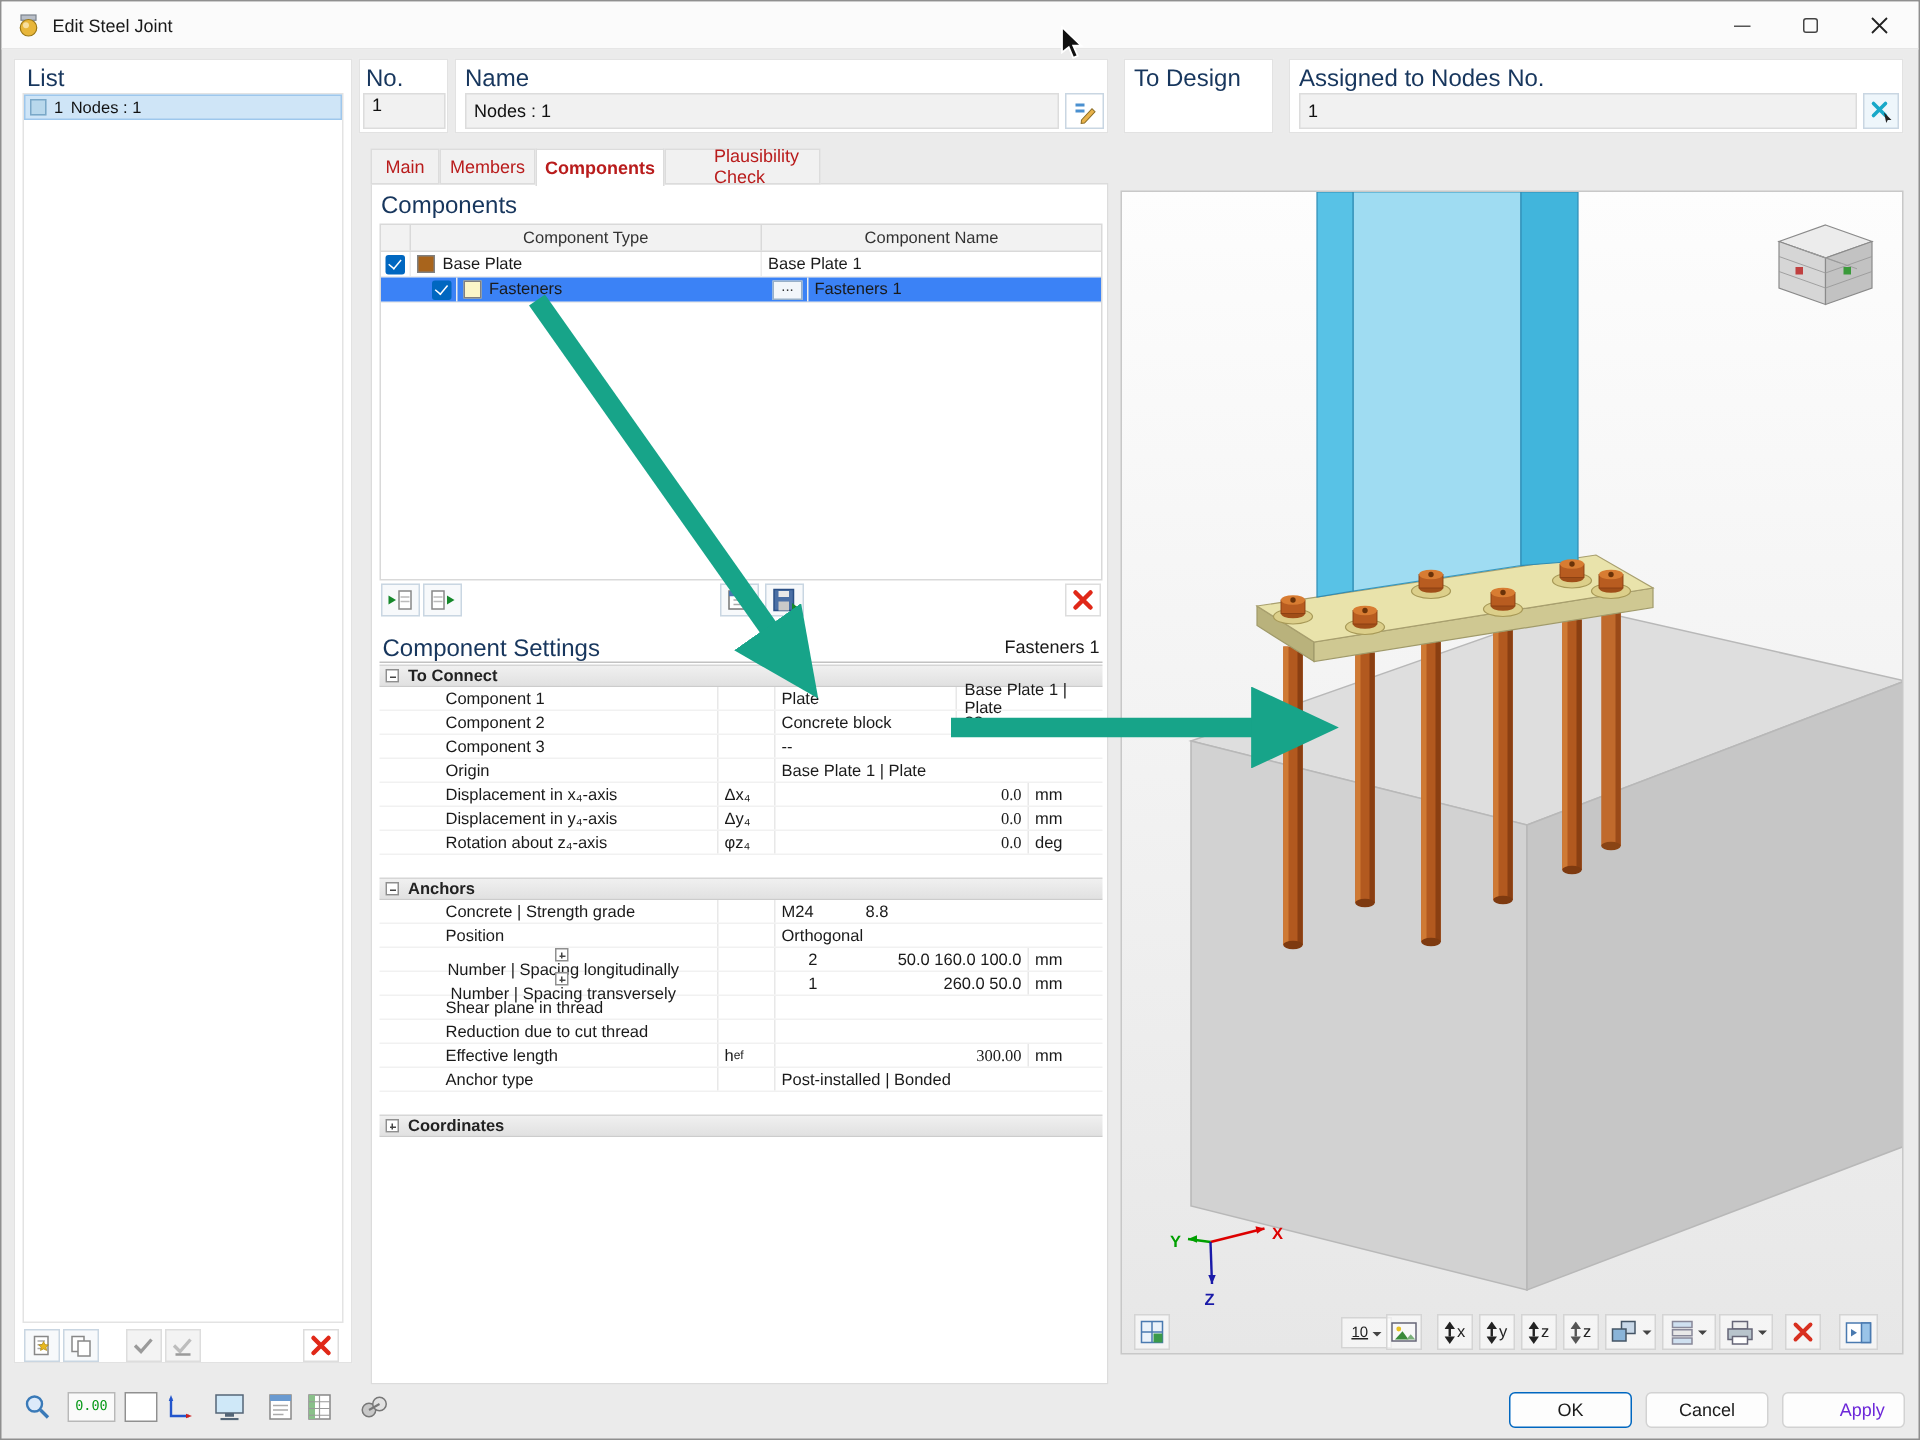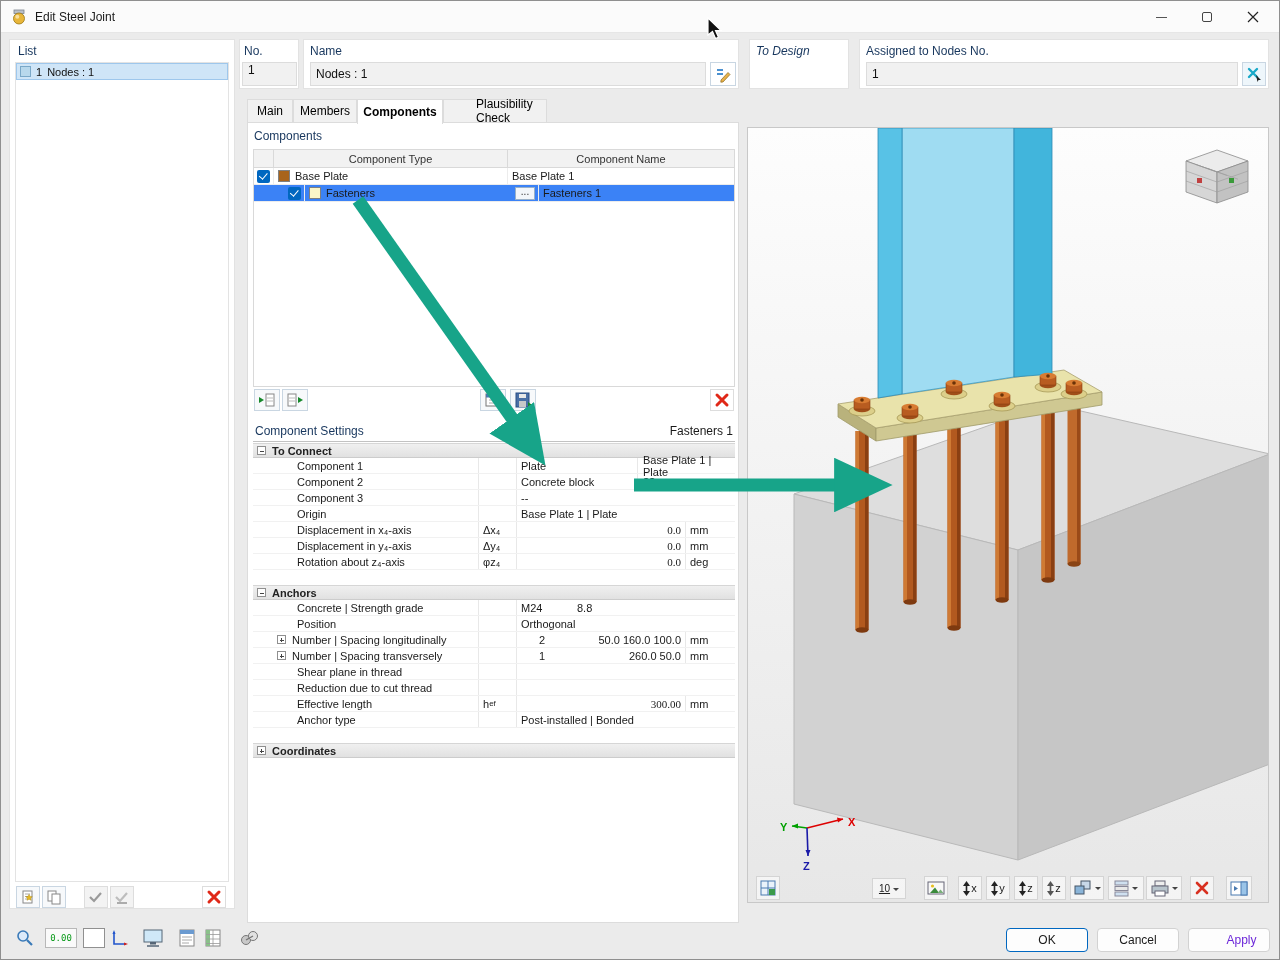--- a/index.html
+++ b/index.html
@@ -6,28 +6,28 @@
   html,body{width:1280px;height:960px;}
   body{font-family:"Liberation Sans",sans-serif;background:#dcdcdc;position:relative;overflow:hidden;}
   .win{position:absolute;left:0;top:0;width:1280px;height:960px;background:#ebebeb;border:1px solid #8f8f8f;overflow:hidden;}
   .abs{position:absolute;}
   .titlebar{position:absolute;left:0;top:0;right:0;height:32px;background:#fbfbfb;border-bottom:1px solid #e6e6e6;}
   .title{position:absolute;left:34px;top:9px;font-size:12px;color:#1a1a1a;}
   .winctl{position:absolute;top:1px;width:44px;height:30px;display:flex;align-items:center;justify-content:center;}
   .min-glyph{width:11px;height:1px;background:#555;}
   .max-glyph{width:10px;height:10px;border:1px solid #444;border-radius:2px;}
   .card{position:absolute;background:#fff;border:1px solid #e2e2e2;}
-  .navylab{font-size:12px;color:#17365d;}
+  .navylab{font-size:16px;color:#17365d;}
   .inputbox{position:absolute;background:#f1f1f1;border:1px solid #dcdcdc;font-size:12px;color:#111;font-family:"Liberation Sans",sans-serif;padding:0 5px;}
   .cb{width:15px;height:15px;background:#0067c0;border-radius:3px;position:relative;flex:none;}
   .cb::after{content:"";position:absolute;left:4.5px;top:1.5px;width:4px;height:8px;border:solid #fff;border-width:0 2px 2px 0;transform:rotate(40deg);}
   .cb.small{width:13px;height:13px;border-radius:2px;}
   .cb.small::after{left:4px;top:1.5px;width:3.5px;height:6.5px;border-width:0 1.8px 1.8px 0;}
   .btn{position:absolute;background:#fdfdfd;border:1px solid #d2d2d2;border-radius:4px;font-size:12px;color:#1a1a1a;display:flex;align-items:center;justify-content:center;font-family:"Liberation Sans",sans-serif;}
-  .tab{position:absolute;top:98px;height:24px;background:#f1f1f1;border:1px solid #dcdcdc;display:flex;align-items:center;justify-content:center;font-size:12px;color:#000000;z-index:3;}
+  .tab{position:absolute;top:98px;height:24px;background:#f1f1f1;border:1px solid #dcdcdc;display:flex;align-items:center;justify-content:center;font-size:12px;color:#b91c1c;z-index:3;}
   .tab.active{background:#fff;height:25px;border-bottom:none;font-weight:700;}
   .iconbtn{position:absolute;background:#f7f9fb;border:1px solid #c9d6e2;display:flex;align-items:center;justify-content:center;}
   .flatbtn{position:absolute;background:rgba(255,255,255,.55);border:1px solid #d4d4d4;display:flex;align-items:center;justify-content:center;}
   .caret{width:0;height:0;border:3.5px solid transparent;border-top-color:#444;margin-left:3px;margin-top:4px;}
   
   .tbl{position:absolute;left:5px;top:26px;width:482px;height:238px;border:1px solid #d9d9d9;background:#fff;}
   .tbl-h{display:flex;height:18px;background:#f2f2f2;border-bottom:1px solid #d9d9d9;font-size:11px;color:#333;}
   .hc{display:flex;align-items:center;justify-content:center;border-right:1px solid #d9d9d9;height:100%;}
   .trow{display:flex;height:17px;align-items:center;font-size:11px;color:#1a1a1a;border-bottom:1px solid #ececec;}
   .trow.selected{background:#3b82f6;padding-left:31px;}
@@ -36,21 +36,21 @@
   .browse{margin-left:auto;margin-right:3px;width:20px;height:13px;border:1px solid #98b0c8;background:#f2f6fa;font-size:10px;line-height:6px;color:#333;text-align:center;padding-top:1px;}
   
   .pgrid{position:absolute;left:5px;top:320px;width:482px;}
   .pgroup{position:relative;height:15px;background:linear-gradient(#f0f0f0,#e1e1e1);border-top:1px solid #d6d6d6;border-bottom:1px solid #cccccc;display:flex;align-items:center;font-size:11px;color:#222;font-weight:700;}
   .pgroup.mt{margin-top:15px;}
   .box{width:9px;height:9px;border:1px solid #8f8f8f;background:#fff;margin:0 6px 0 4px;position:relative;flex:none;}
   .box::after{content:"";position:absolute;left:1.5px;top:3.5px;width:4px;height:1px;background:#444;}
   .box.plus::before{content:"";position:absolute;left:3px;top:2px;width:1px;height:4px;background:#444;}
   .prow{display:flex;height:16px;align-items:center;font-size:11px;color:#1a1a1a;border-bottom:1px solid #f1f1f1;background:#fff;}
   .c-label{width:226px;padding-left:44px;border-right:1px solid #e8e8e8;height:100%;display:flex;align-items:center;}
-  .c-label.expand{padding-left:20px;}
+  .c-label.expand{padding-left:20px;flex-direction:column;}
   .c-sym{width:38px;padding-left:4px;border-right:1px solid #e8e8e8;height:100%;display:flex;align-items:center;}
   .c-val{flex:1;height:100%;position:relative;}
   .c-unit{width:50px;border-left:1px solid #e8e8e8;height:100%;display:flex;align-items:center;padding-left:4px;color:#1a1a1a;}
   .v{position:absolute;top:0;height:100%;display:flex;align-items:center;}
   .v.num{left:14px;right:4px;justify-content:flex-end;font-family:Liberation Serif, serif;}
   .v.detail{left:120px;right:0;border-left:1px solid #e8e8e8;padding-left:5px;}
   .lcd{color:#0a9a1a;font-family:"DejaVu Sans Mono",monospace;font-size:9px;background:#fafafa;border:1px solid #b8b8b8;display:flex;align-items:center;justify-content:center;}
   .list-item{height:17px;display:flex;align-items:center;gap:5px;padding-left:3px;background:#cfe5f7;border:1px solid #9ec7ec;font-size:11px;color:#111;}
   .lswatch{width:11px;height:11px;border:1px solid #7aa8c8;flex:none;}
 </style>
@@ -129,21 +129,21 @@
     <input class="inputbox" style="left: 6px; top: 22px; width: 396px; height: 24px;" value="Nodes : 1">
     <div class="iconbtn" style="left:406px;top:22px;width:26px;height:24px;background:#fff;">
       <svg width="17" height="17">
         <rect x="2" y="3" width="6" height="2" fill="#4a90d0"></rect>
         <rect x="2" y="7" width="6" height="2" fill="#4a90d0"></rect>
         <path d="M6 14 L13 6.5 L15 8.5 L8 16 L5.8 16.2 Z" fill="#e8b24a" stroke="#8a6a20" stroke-width="0.7"></path>
       </svg>
     </div>
   </div>
 
-  <div class="card" style="left:748px;top:38px;width:100px;height:50px;font-style:italic;">
+  <div class="card" style="left:748px;top:38px;width:100px;height:50px;">
     <div class="navylab abs" style="left:6px;top:4px">To Design</div>
     <span class="cb abs" style="left:6px;top:26px;"></span>
   </div>
 
   <div class="card" style="left:858px;top:38px;width:410px;height:50px;">
     <div class="navylab abs" style="left:6px;top:4px">Assigned to Nodes No.</div>
     <input class="inputbox" style="left: 6px; top: 22px; width: 372px; height: 24px;" value="1">
     <div class="iconbtn" style="left:382px;top:22px;width:24px;height:24px;background:#eef6fb;">
       <svg width="16" height="16">
         <path d="M3 3 L11 11 M11 3 L3 11" stroke="#18a8c8" stroke-width="2.4" stroke-linecap="round"></path>
@@ -497,21 +497,21 @@
     </svg>
 
     
     <div class="flatbtn" style="left:8px;top:748px;width:24px;height:24px;">
       <svg width="17" height="17">
         <rect x="1" y="1" width="14" height="14" fill="#eaf2fa" stroke="#4a7ab0"></rect>
         <path d="M1 8 h14 M8 1 v14" stroke="#4a7ab0"></path>
         <rect x="9" y="9" width="6" height="6" fill="#3a9a4a"></rect>
       </svg>
     </div>
-    <div class="flatbtn" style="left:124px;top:750px;width:34px;height:21px;font-size:10px;color:#222;">
+    <div class="flatbtn" style="left:146px;top:750px;width:34px;height:21px;font-size:10px;color:#222;">
       <span style="text-decoration:underline;">10</span>
         <span class="caret"></span>
     </div>
     <div class="flatbtn" style="left:176px;top:748px;width:24px;height:24px;">
       <svg width="18" height="16">
         <rect x="1" y="2" width="16" height="12" fill="#f8f8f8" stroke="#667"></rect>
         <circle cx="5.5" cy="6" r="1.6" fill="#e8c020"></circle>
         <polygon points="3,13 8,7.5 12,13" fill="#3a8a3a"></polygon>
         <polygon points="10.5,13 13.5,9.5 16.5,13" fill="#7ab07a"></polygon>
       </svg>

